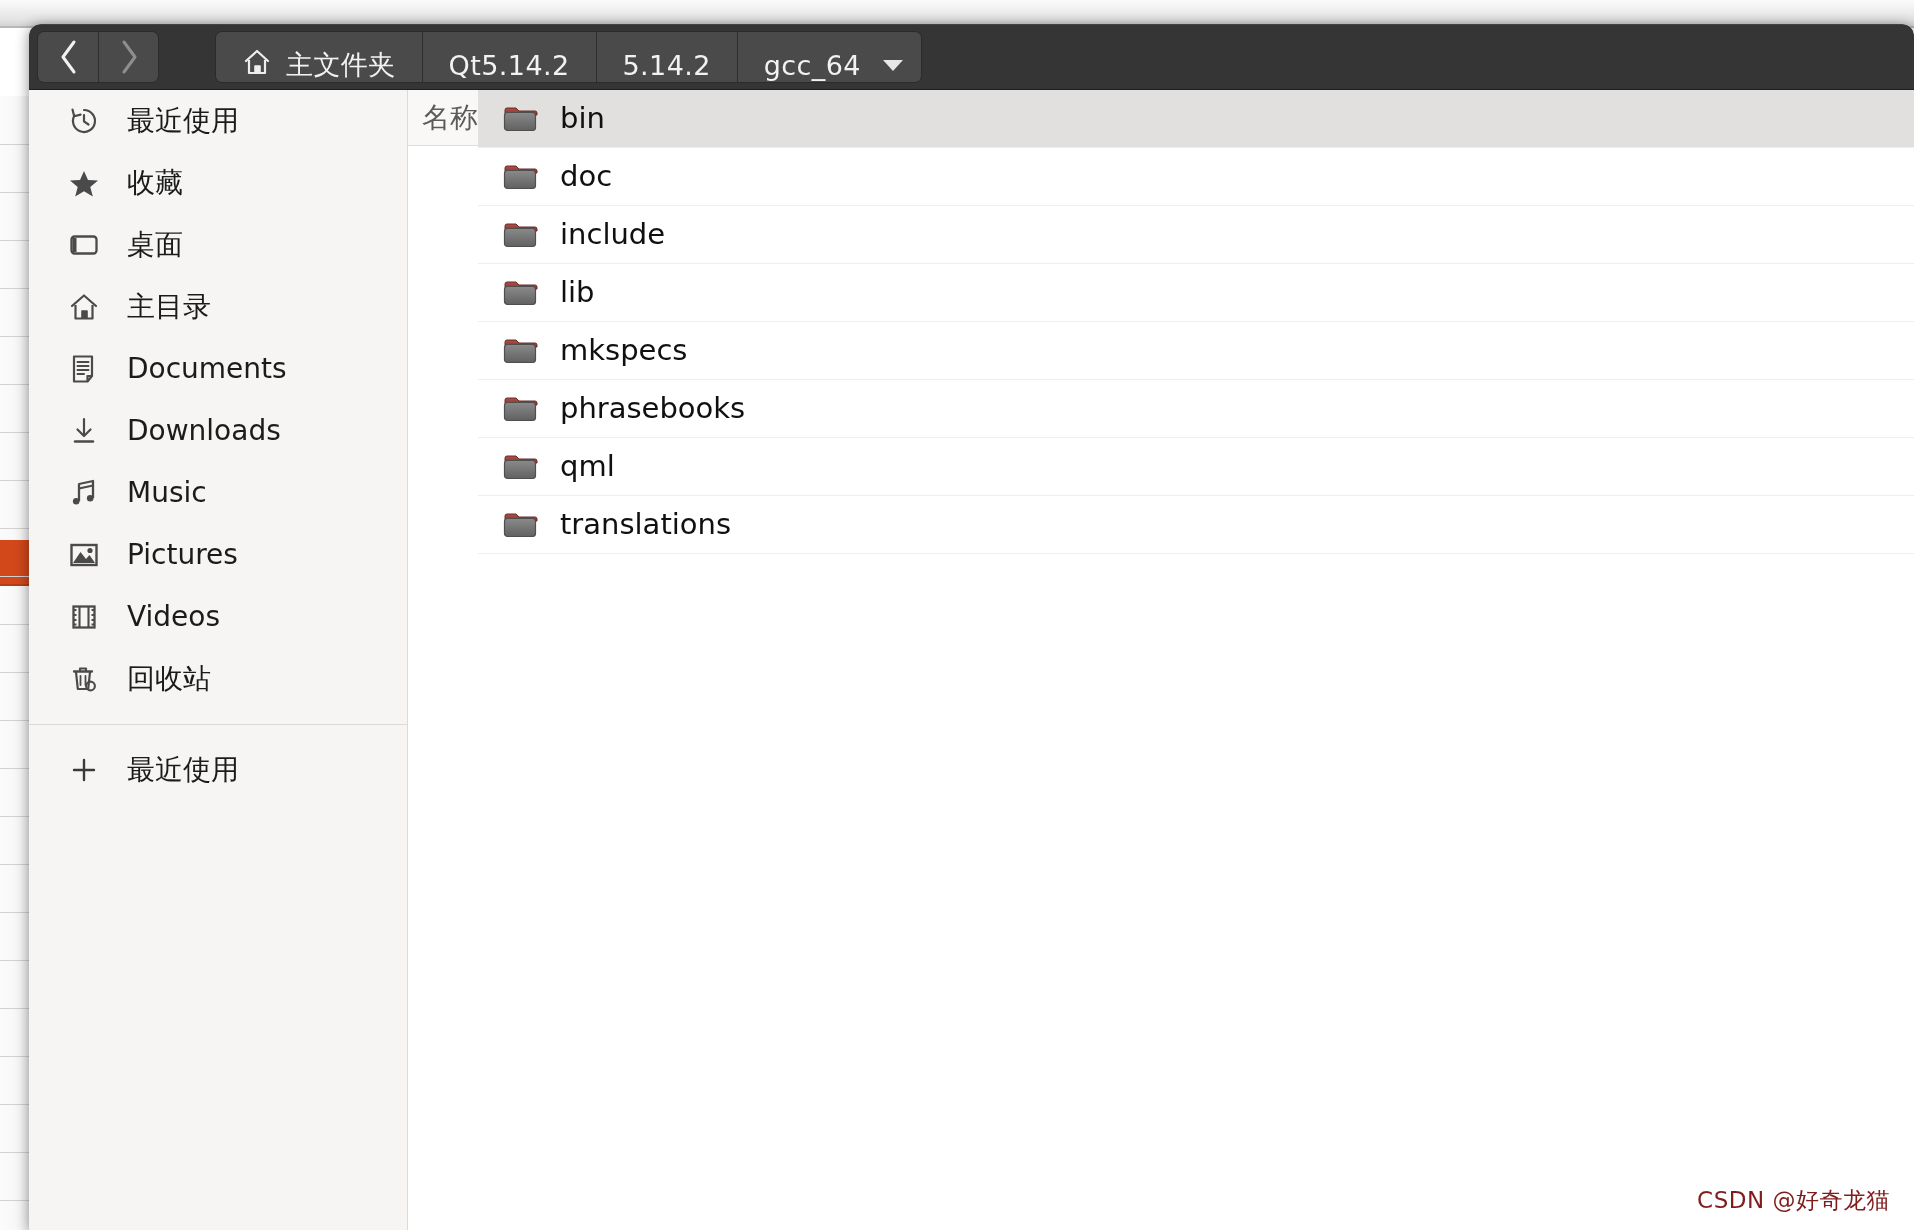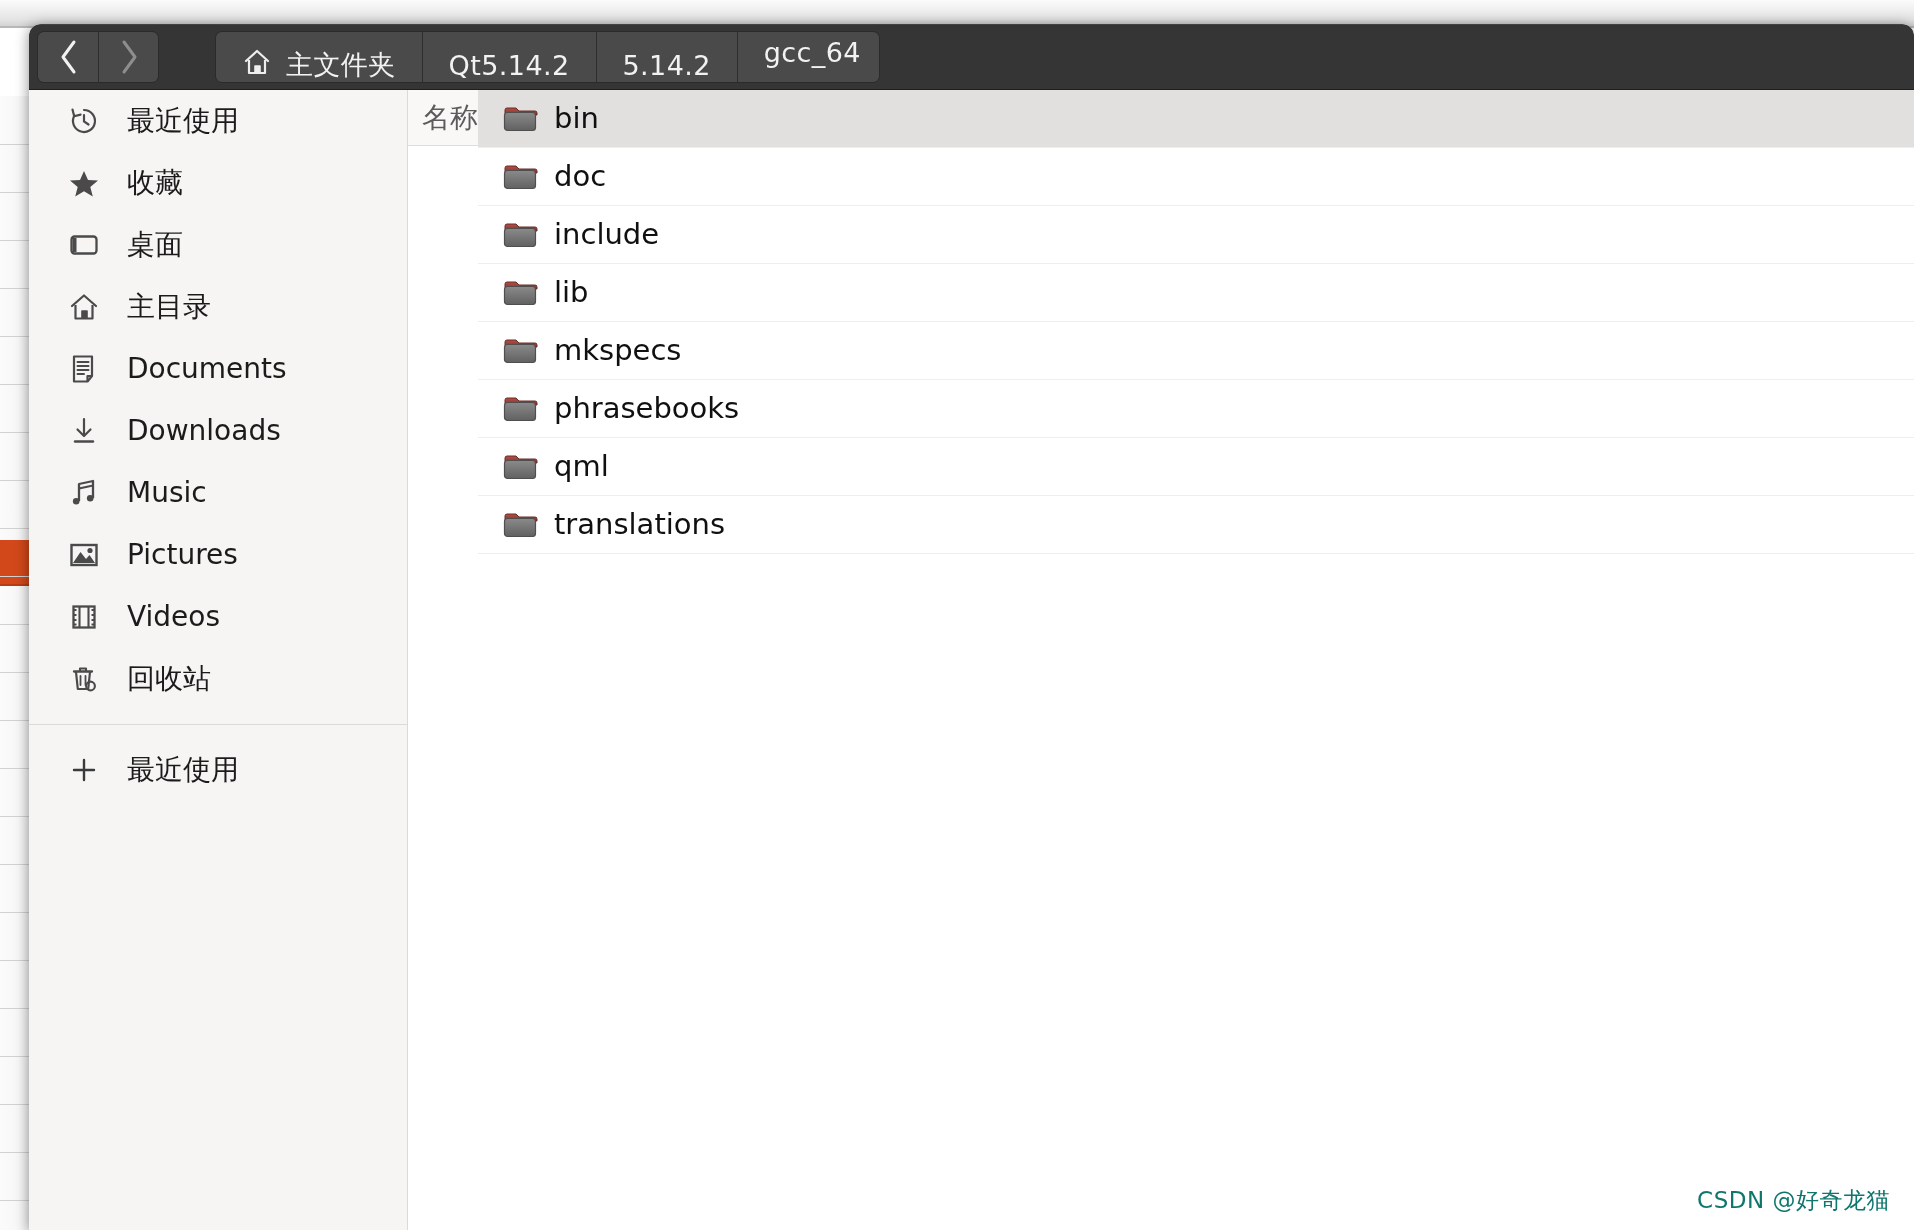--- a/index.html
+++ b/index.html
@@ -97,21 +97,21 @@
     color:#f2f2f2;
     display:flex; align-items:center; justify-content:center;
     gap:14px;
     padding:0 26px;
     font-size:27px;
     letter-spacing:.4px;
     cursor:pointer;
     white-space:nowrap;
   }
   .path-btn + .path-btn { border-left:1px solid #2e2e2e; }
-  .path-btn.has-arrow { padding-right:18px;flex-direction:column; }
+  .path-btn.has-arrow { padding-right:18px; }
   .caret {
     width:0;height:0;
     border-left:10px solid transparent;
     border-right:10px solid transparent;
     border-top:11px solid #e8e8e8;
     margin-left:8px;
   }
 
   
   #dialog-body {
@@ -165,37 +165,37 @@
     display:flex; align-items:center;
     padding-left:14px;
     color:#5b5b5b;
     font-size:28px;
     cursor:pointer;
   }
   #list-rows { flex:1 1 auto; }
   .file-row {
     height:58px;
     display:flex; align-items:center;
-    gap:16px;
+    gap:22px;
     padding-left:24px;
     border-bottom:1px solid #efeeed;
     font-size:29px;
     color:#101010;
     cursor:pointer;
     background:#ffffff;
   }
   .file-row.selected { background:#e2e0de; }
   .folder-ico { width:36px; height:30px; flex:0 0 36px; }
   .folder-ico svg { display:block; }
   .file-name { line-height:1; }
 
   
   #watermark {
     position:absolute; right:24px; bottom:14px;
-    color:#0f766e;
+    color:#7f1d1d;
     font-size:23px;
     letter-spacing:.5px;
     pointer-events:none;
   }
 </style>
 </head>
 <body>
 
 <div id="backdrop">
   <div id="bg-rightblock"></div>

